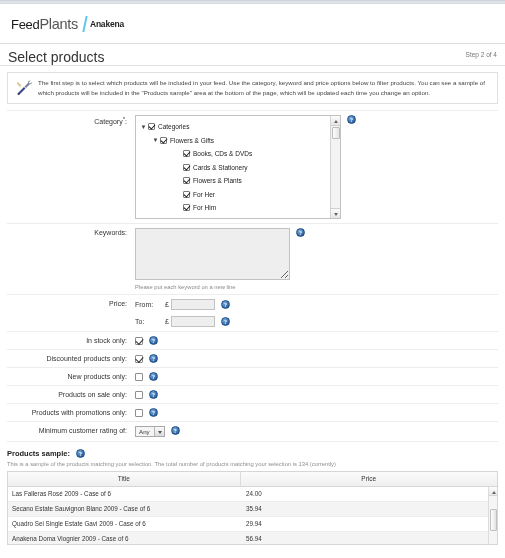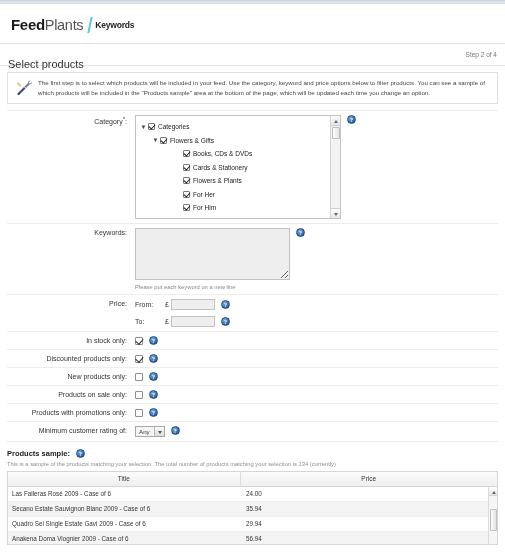--- a/index.html
+++ b/index.html
@@ -33,22 +33,22 @@
     background: #ffffff;
     border-bottom: 1px solid #dedede;
   }
   .logo {
     position: absolute;
     left: 11px; top: 12px;
     display: flex;
     align-items: center;
   }
   .logo-feed {
-    font-size: 15px;
-    font-weight: bold;
+    font-size: 13px;
+    font-weight: normal;
     color: #1a1a1a;
     letter-spacing: -0.3px;
   }
   .logo-creator {
     font-size: 14.5px;
     font-weight: normal;
     color: #555;
     letter-spacing: -0.3px;
   }
   .logo-sep {
@@ -77,22 +77,22 @@
 
   
   .titlebar {
     position: relative;
     height: 22px;
     border-bottom: 1px solid #e3e3e3;
     background: #fff;
   }
   .page-title {
     position: absolute;
-    left: 8px; top: 14px;
-    font-size: 11px;
+    left: 8px; top: 5px;
+    font-size: 14px;
     color: #333;
   }
   .step-label {
     position: absolute;
     right: 8px; top: 7px;
     font-size: 6.5px;
     color: #777;
   }
 
   
@@ -394,21 +394,21 @@
 
 <div class="page">
 
   <div class="browser-strip"></div>
 
   <div class="header">
     <div class="logo">
       <span class="logo-feed">Feed</span>
         <span class="logo-creator">Plants</span>
       <span class="logo-sep"></span>
-      <span class="logo-fuse">Keywords</span>
+      <span class="logo-fuse">Anakena</span>
     </div>
   </div>
 
   <div class="titlebar">
     <div class="page-title">Select products</div>
     <div class="step-label">Step 2 of 4</div>
   </div>
 
   <div class="infobox">
     <svg class="infobox-icon" viewBox="0 0 16 16">

